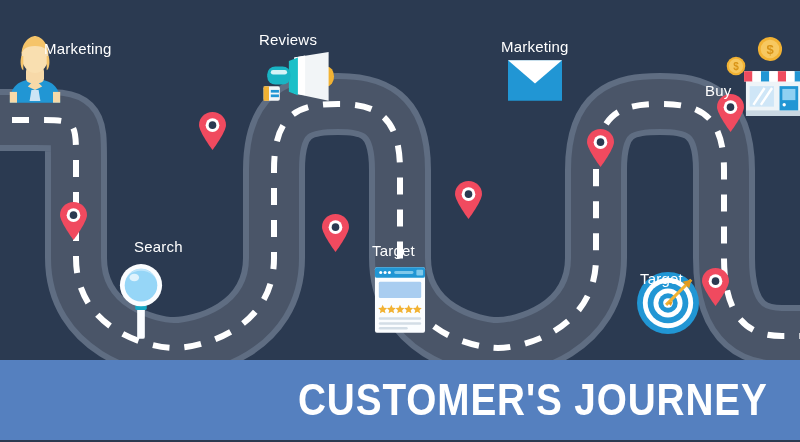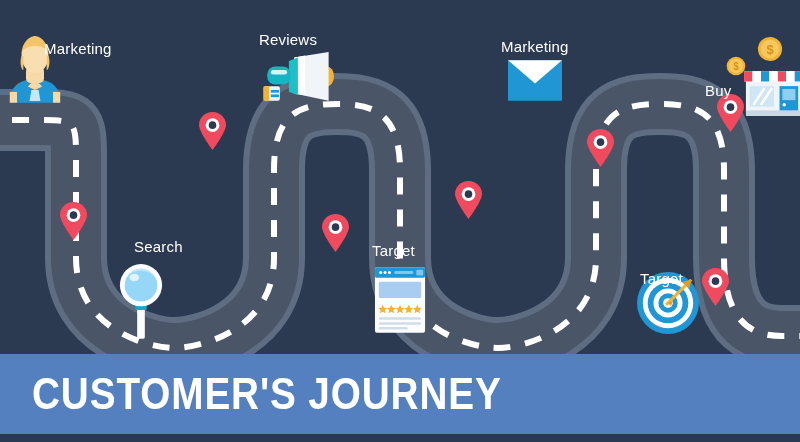--- a/index.html
+++ b/index.html
@@ -11,22 +11,22 @@
   }
   #stage{position:absolute;inset:0;width:800px;height:442px;}
   #stage svg{display:block;}
   .lbl{
     position:absolute;color:#ffffff;
     font-family:"Liberation Sans",sans-serif;
     font-size:15px;font-weight:400;letter-spacing:.2px;
     white-space:nowrap;pointer-events:none;
   }
   #banner{
-    position:absolute;left:0;bottom:8px;width:800px;height:80px;
-    background:#5580bf;display:flex;align-items:center;justify-content:flex-start;
+    position:absolute;left:0;bottom:2px;width:800px;height:80px;
+    background:#5580bf;display:flex;align-items:center;justify-content:flex-end;
   }
   #banner-title{
     color:#ffffff;
     font-family:"Liberation Sans Narrow","Liberation Sans",sans-serif;
     font-size:44px;font-weight:700;letter-spacing:1px;
     text-transform:uppercase;
     transform:scaleX(.88);transform-origin:center;
   }
 </style>
 </head>

